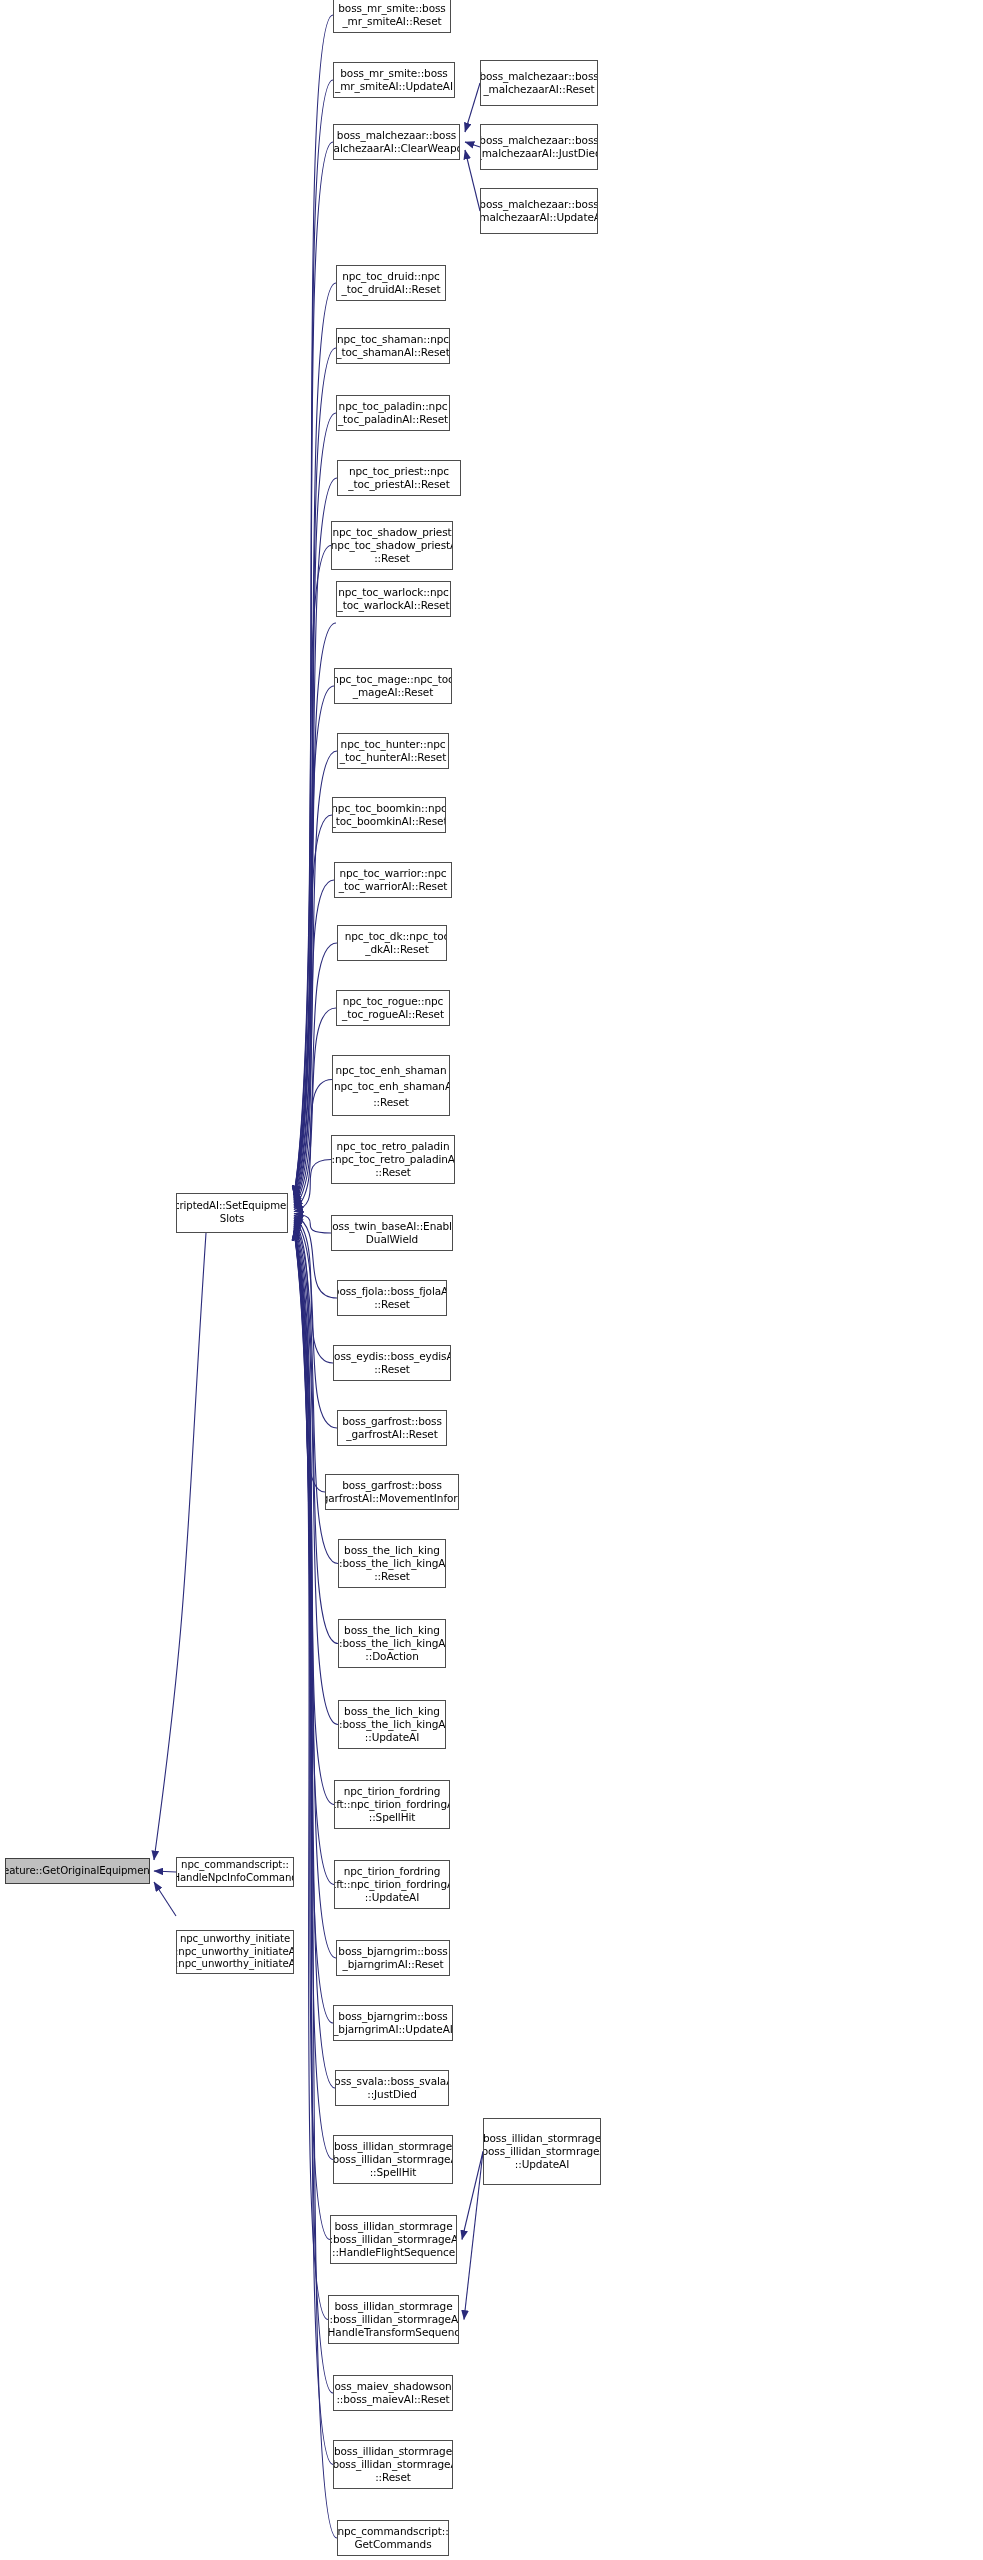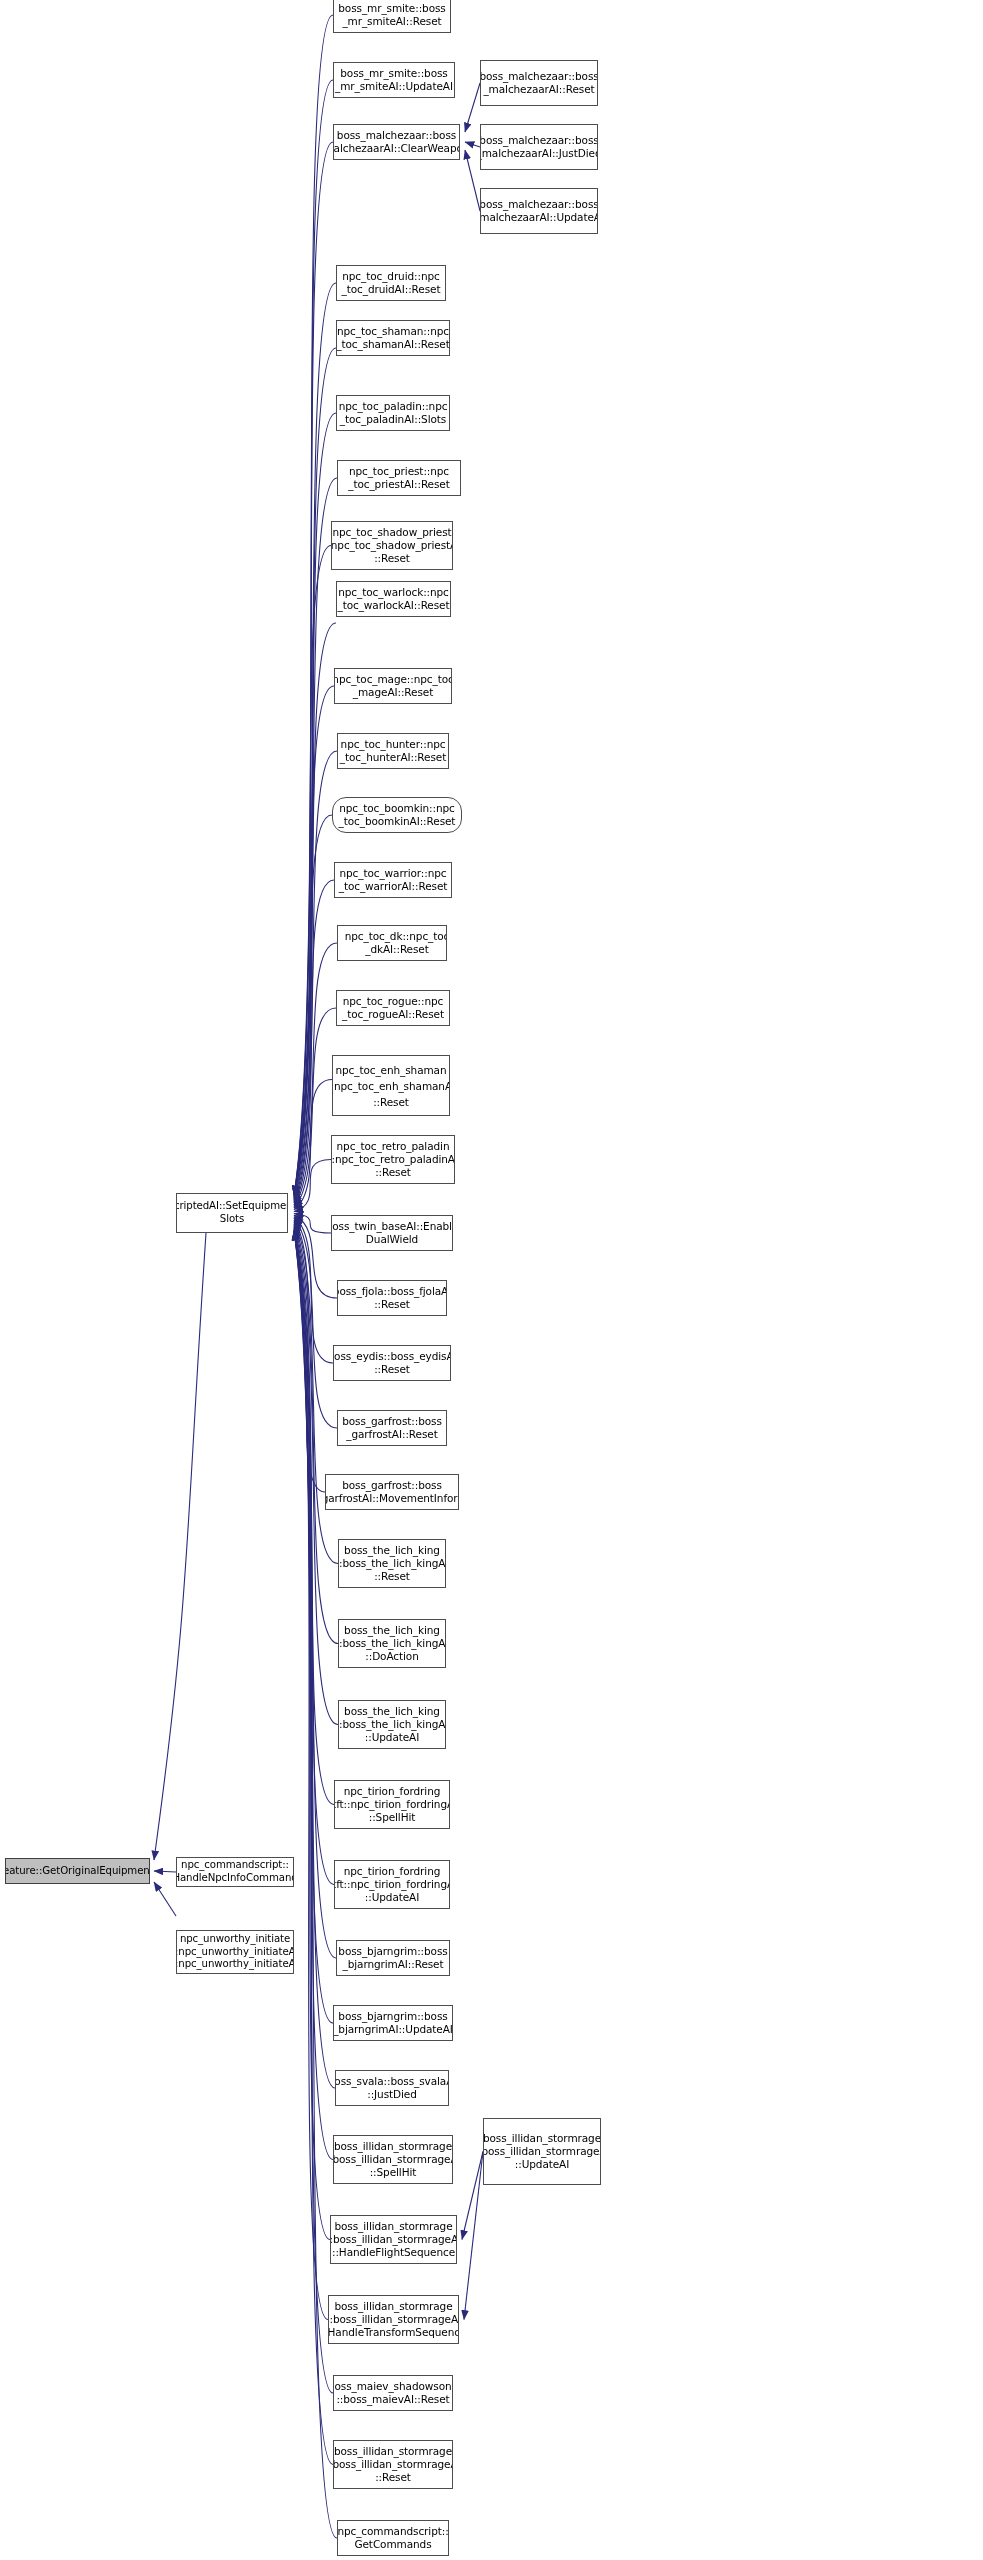--- a/index.html
+++ b/index.html
@@ -84,36 +84,36 @@
 Slots</div>
 
   <div class="node" style="left: 333px; top: -3px; width: 118px; height: 36px; font-size: 10.5px; line-height: 12.8px;">boss_mr_smite::boss
 _mr_smiteAI::Reset</div>
   <div class="node" style="left: 333px; top: 62px; width: 122px; height: 36px; font-size: 10.5px; line-height: 12.8px;">boss_mr_smite::boss
 _mr_smiteAI::UpdateAI</div>
   <div class="node" style="left: 333px; top: 124px; width: 127px; height: 36px; font-size: 10.5px; line-height: 12.8px;">boss_malchezaar::boss
 _malchezaarAI::ClearWeapons</div>
   <div class="node" style="left: 336px; top: 265px; width: 110px; height: 36px; font-size: 10.5px; line-height: 12.8px;">npc_toc_druid::npc
 _toc_druidAI::Reset</div>
-  <div class="node" style="left: 336px; top: 320px; width: 114px; height: 36px; font-size: 10.5px; line-height: 12.8px;">npc_toc_shaman::npc
+  <div class="node" style="left: 336px; top: 328px; width: 114px; height: 36px; font-size: 10.5px; line-height: 12.8px;">npc_toc_shaman::npc
 _toc_shamanAI::Reset</div>
   <div class="node" style="left: 336px; top: 395px; width: 114px; height: 36px; font-size: 10.5px; line-height: 12.8px;">npc_toc_paladin::npc
-_toc_paladinAI::Slots</div>
+_toc_paladinAI::Reset</div>
   <div class="node" style="left: 337px; top: 460px; width: 124px; height: 36px; font-size: 10.5px; line-height: 12.8px;">npc_toc_priest::npc
 _toc_priestAI::Reset</div>
   <div class="node" style="left: 331px; top: 521px; width: 122px; height: 49px; font-size: 10.5px; line-height: 12.8px;">npc_toc_shadow_priest
 ::npc_toc_shadow_priestAI
 ::Reset</div>
   <div class="node" style="left: 336px; top: 581px; width: 115px; height: 36px; font-size: 10.5px; line-height: 12.8px;">npc_toc_warlock::npc
 _toc_warlockAI::Reset</div>
   <div class="node" style="left: 334px; top: 668px; width: 118px; height: 36px; font-size: 10.5px; line-height: 12.8px;">npc_toc_mage::npc_toc
 _mageAI::Reset</div>
   <div class="node" style="left: 337px; top: 733px; width: 112px; height: 36px; font-size: 10.5px; line-height: 12.8px;">npc_toc_hunter::npc
 _toc_hunterAI::Reset</div>
-  <div class="node" style="left: 332px; top: 797px; width: 130px; height: 36px; font-size: 10.5px; line-height: 12.8px; border-radius: 14px;">npc_toc_boomkin::npc
+  <div class="node" style="left: 332px; top: 797px; width: 114px; height: 36px; font-size: 10.5px; line-height: 12.8px;">npc_toc_boomkin::npc
 _toc_boomkinAI::Reset</div>
   <div class="node" style="left: 334px; top: 862px; width: 118px; height: 36px; font-size: 10.5px; line-height: 12.8px;">npc_toc_warrior::npc
 _toc_warriorAI::Reset</div>
   <div class="node" style="left: 337px; top: 925px; width: 110px; height: 36px; font-size: 10.5px; line-height: 12.8px; padding-left: 12px;">npc_toc_dk::npc_toc
 _dkAI::Reset</div>
   <div class="node" style="left: 336px; top: 990px; width: 114px; height: 36px; font-size: 10.5px; line-height: 12.8px;">npc_toc_rogue::npc
 _toc_rogueAI::Reset</div>
   <div class="node" style="left: 332px; top: 1055px; width: 118px; height: 61px; font-size: 10.5px; line-height: 16px;">npc_toc_enh_shaman
 ::npc_toc_enh_shamanAI
 ::Reset</div>

